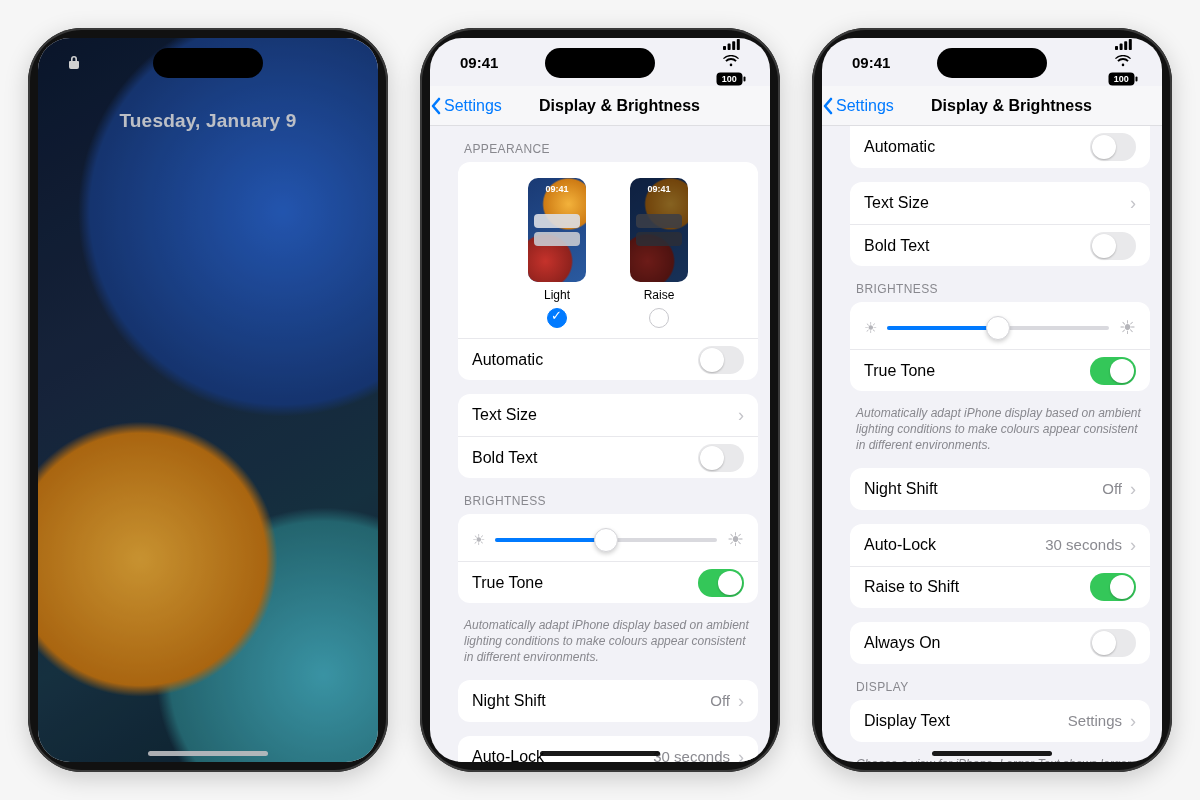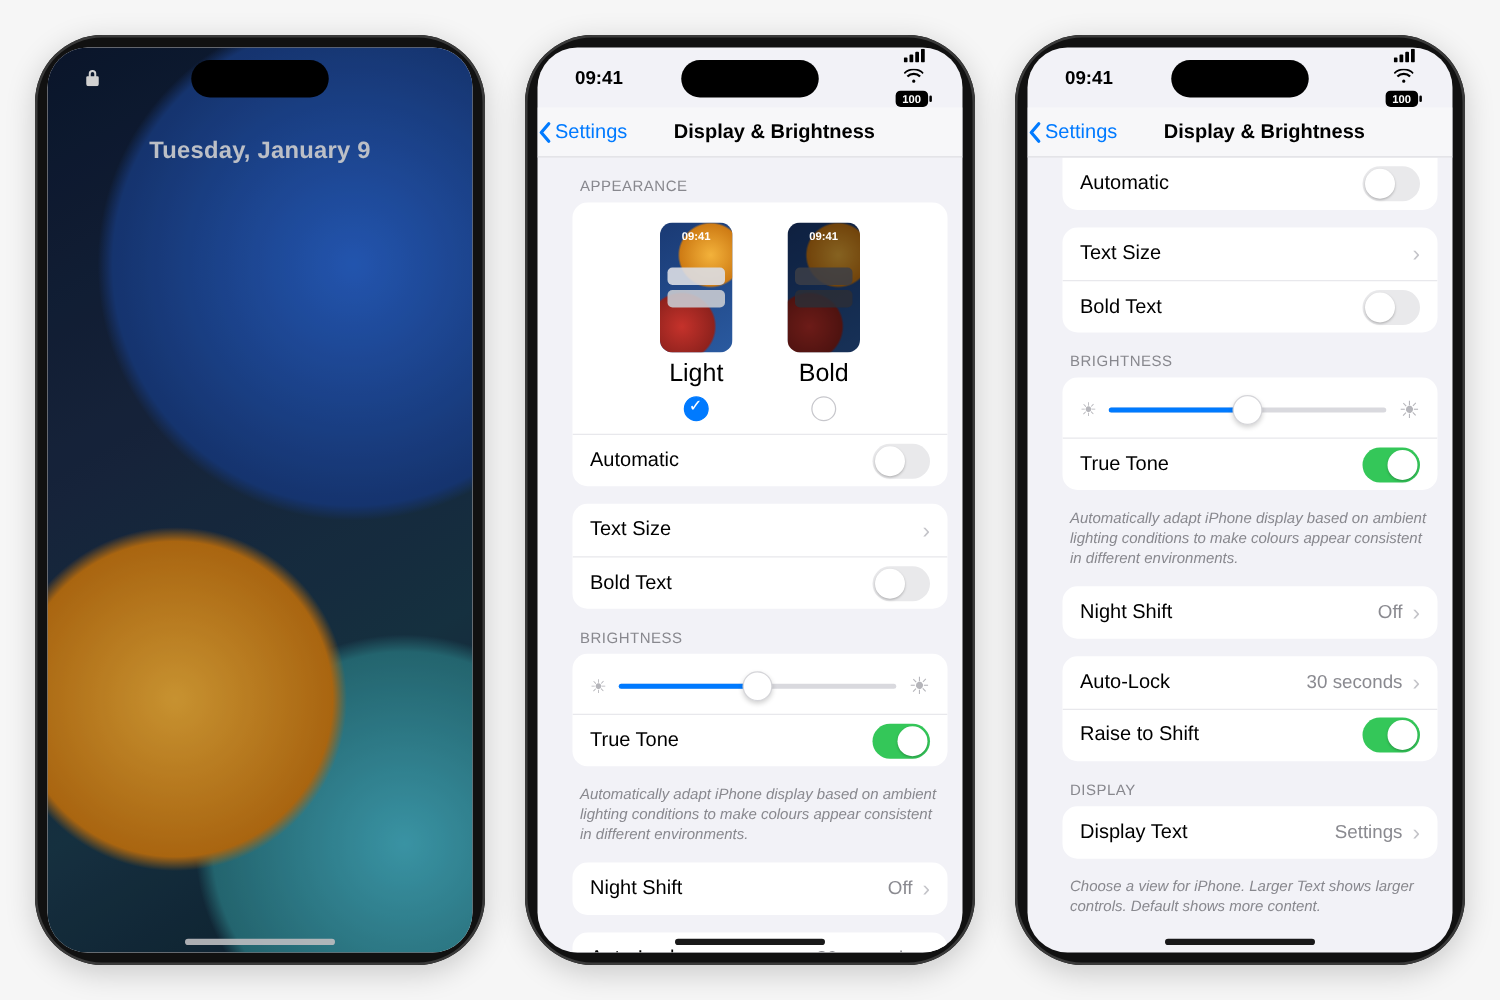--- a/index.html
+++ b/index.html
@@ -108,21 +108,21 @@
     position:absolute; left:6px; right:6px; height:14px; border-radius:4px;
   }
   .thumb .p1 { top:36px; background:rgba(220,222,228,.9); }
   .thumb .p2 { top:54px; background:rgba(200,202,208,.9); }
   .thumb.dark .p1 { background:rgba(60,62,70,.85); }
   .thumb.dark .p2 { background:rgba(44,46,54,.85); }
   .thumb .tm {
     position:absolute; top:6px; left:0; right:0; text-align:center;
     font-size:9px; font-weight:600; color:#fff;
   }
-  .opt-label { font-size:20px; margin-bottom:6px; }
+  .opt-label { font-size:12px; margin-bottom:6px; }
   .radio { width:20px; height:20px; border-radius:50%; border:1.6px solid #c7c7cc; margin:0 auto; position:relative; }
   .radio.checked { background:#007aff; border-color:#007aff; }
   .radio.checked::after { content:"✓"; color:#fff; font-size:13px; position:absolute; top:-1px; left:3px; }
   
   .slider-row { display:flex; align-items:center; gap:10px; padding:14px 14px 10px; }
   .track {
     flex:1; height:4px; border-radius:3px; background:#d9d9de; position:relative;
   }
   .track .fill { position:absolute; left:0; top:0; bottom:0; background:#007aff; border-radius:3px; }
   .track .knob {
@@ -211,21 +211,21 @@
             <div class="opt-label">Light</div>
             <div class="radio checked"></div>
           </div>
           <div class="app-opt">
             <div class="thumb dark">
                 <div class="bg1"></div>
                 <div class="tm">09:41</div>
                 <div class="panel p1"></div>
                 <div class="panel p2"></div>
               </div>
-            <div class="opt-label">Bold</div>
+            <div class="opt-label">Raise</div>
             <div class="radio"></div>
           </div>
         </div>
         <div class="row">
           <span>Automatic</span>
           <span class="toggle"></span>
         </div>
       </div>
 
       <div class="group">
@@ -379,20 +379,26 @@
                 <span>30 seconds</span>
                 <span class="chev">›</span>
               </span>
           </div>
           <div class="row">
             <span>Raise to Shift</span>
             <span class="toggle on"></span>
           </div>
         </div>
 
+        <div class="group">
+          <div class="row">
+            <span>Always On</span>
+            <span class="toggle"></span>
+          </div>
+        </div>
 
         <div class="section-header">DISPLAY</div>
         <div class="group">
           <div class="row">
             <span>Display Text</span>
             <span class="right">
                 <span>Settings</span>
                 <span class="chev">›</span>
               </span>
           </div>

